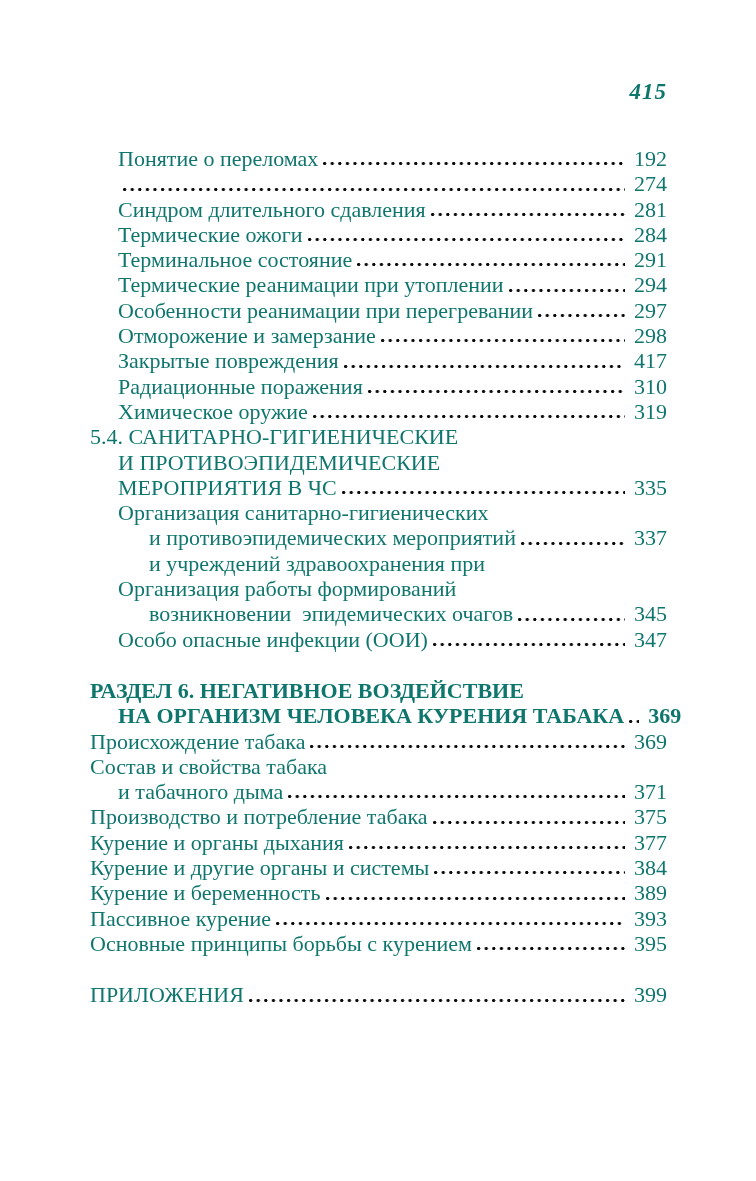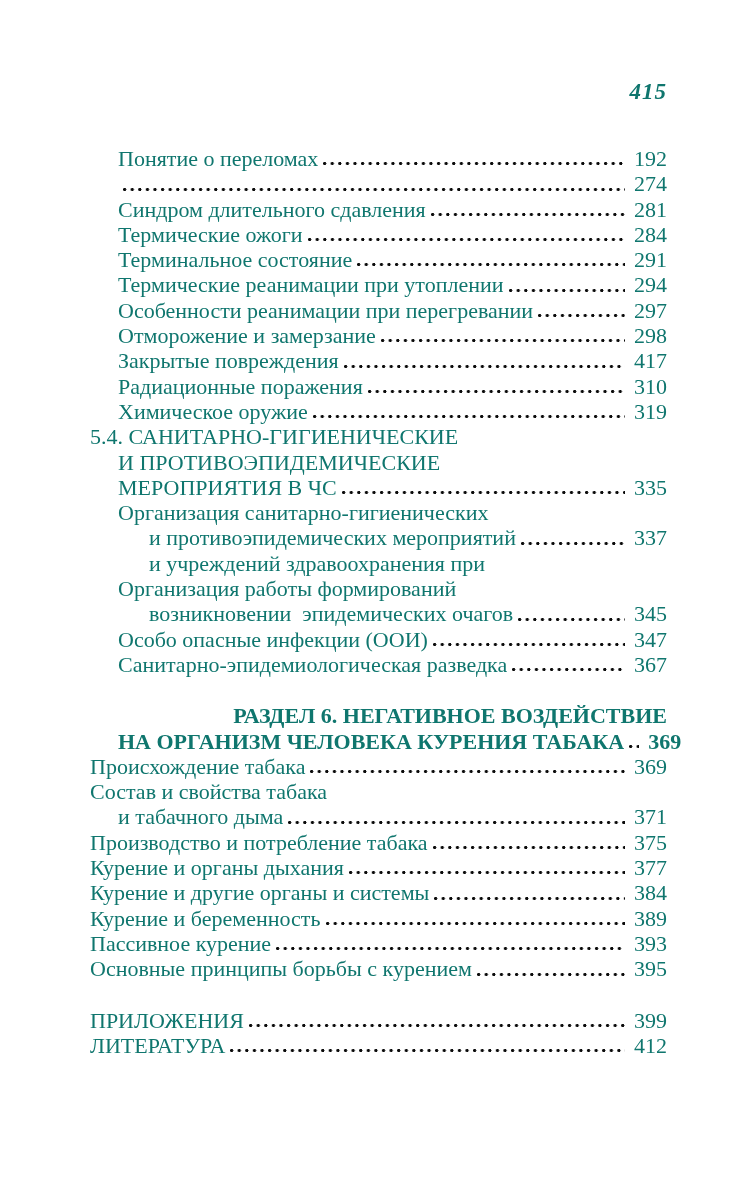--- a/index.html
+++ b/index.html
@@ -29,21 +29,21 @@
   }
   .row {
     display: flex;
     align-items: baseline;
     font-size: 22px;
     line-height: 25.3px;
   }
   .indent1 { padding-left: 28px; }
   .indent2 { padding-left: 59px; }
   .bold { font-weight: 700; }
-  .gap { margin-top: 26px; justify-content: flex-end; }
+  .gap { margin-top: 26px; }
   .t { white-space: pre; }
   .dots {
     flex: 1 1 auto;
     align-self: flex-end;
     height: 7px;
     margin: 0 2px 4px 5px;
     background-image: radial-gradient(circle at 1.7px 3.5px, #0a0a0a 1.35px, transparent 1.9px);
     background-size: 7.6px 7px;
     background-repeat: repeat-x;
     min-width: 10px;
@@ -142,25 +142,20 @@
       <div class="row indent2">
         <span class="t">возникновении  эпидемических очагов</span>
         <span class="dots"></span>
         <span class="pg">345</span>
       </div>
       <div class="row indent1">
         <span class="t">Особо опасные инфекции (ООИ)</span>
         <span class="dots"></span>
         <span class="pg">347</span>
       </div>
-      <div class="row indent1">
-        <span class="t">Санитарно-эпидемиологическая разведка</span>
-        <span class="dots"></span>
-        <span class="pg">367</span>
-      </div>
       <div class="row indent0 bold gap">
         <span class="t">РАЗДЕЛ 6. НЕГАТИВНОЕ ВОЗДЕЙСТВИЕ</span>
       </div>
       <div class="row indent1 bold">
         <span class="t">НА ОРГАНИЗМ ЧЕЛОВЕКА КУРЕНИЯ ТАБАКА</span>
         <span class="dots"></span>
         <span class="pg">369</span>
       </div>
       <div class="row indent0">
         <span class="t">Происхождение табака</span>
@@ -202,20 +197,15 @@
       </div>
       <div class="row indent0">
         <span class="t">Основные принципы борьбы с курением</span>
         <span class="dots"></span>
         <span class="pg">395</span>
       </div>
       <div class="row indent0 gap">
         <span class="t">ПРИЛОЖЕНИЯ</span>
         <span class="dots"></span>
         <span class="pg">399</span>
-      </div>
-      <div class="row indent0">
-        <span class="t">ЛИТЕРАТУРА</span>
-        <span class="dots"></span>
-        <span class="pg">412</span>
       </div>
     </div>
 </div>
 
 </body></html>

